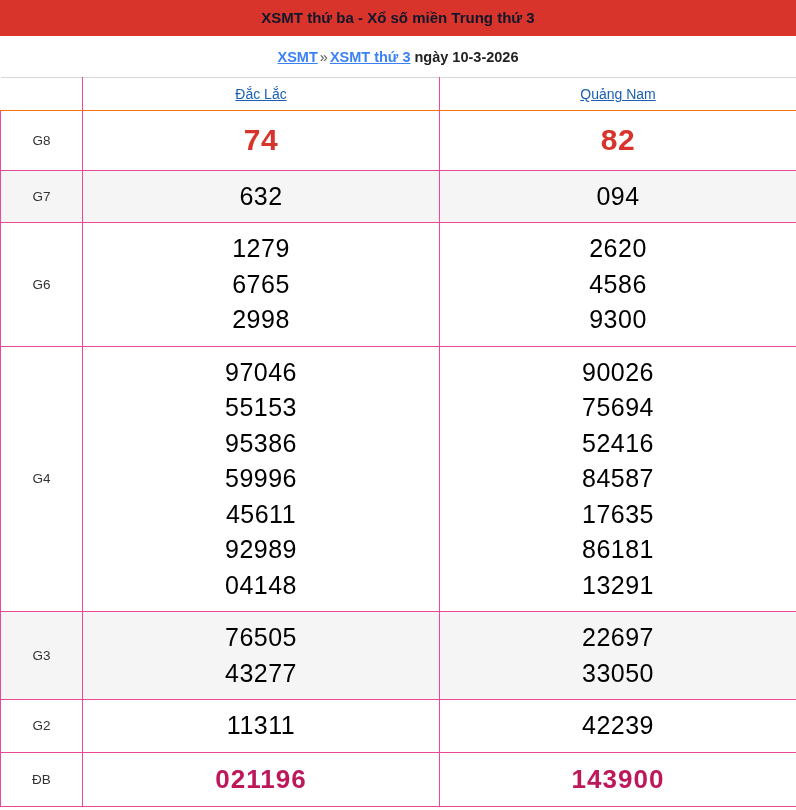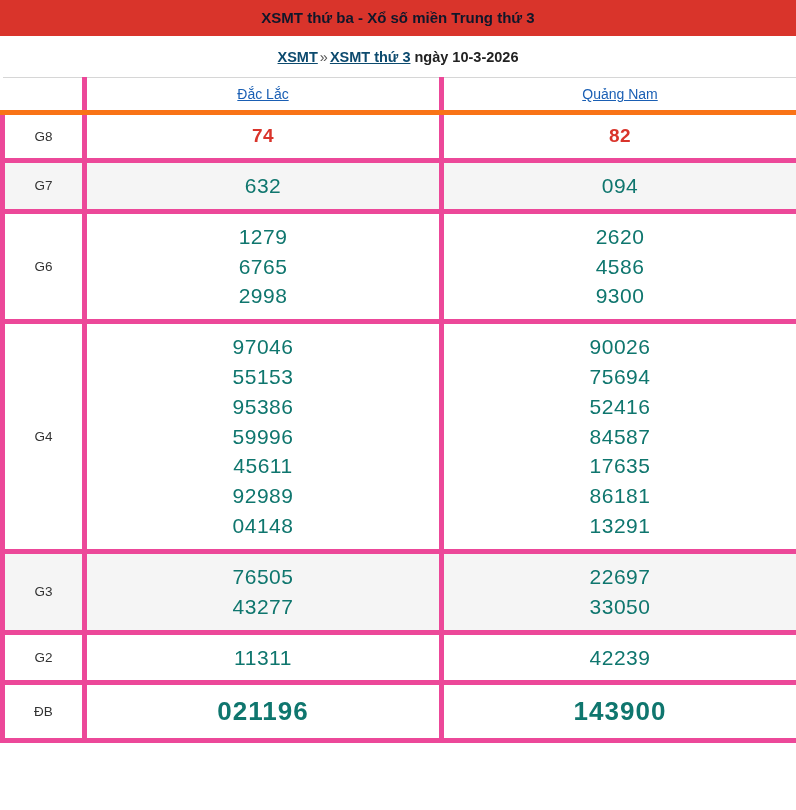--- a/index.html
+++ b/index.html
@@ -26,87 +26,87 @@
     box-sizing: border-box;
   }
   .breadcrumb {
     text-align: center;
     font-size: 14.5px;
     padding: 13px 8px 12px 8px;
     color: #222222;
     box-sizing: border-box;
   }
   .breadcrumb a {
-    color: #0c4a6e;
+    color: #3b82f6;
     text-decoration: underline;
     font-weight: bold;
     margin-top: 12px;
   }
   .breadcrumb .sep {
     color: #555555;
     padding: 0 2px;
     font-weight: normal;
   }
   .breadcrumb .datepart {
     font-weight: bold;
     color: #222222;
     text-align: center;
   }
   table.results {
     width: 796px;
     border-collapse: collapse;
     table-layout: fixed;
   }
   table.results th, table.results td {
-    border: 5px solid #ec4899;
+    border: 1px solid #ec4899;
     text-align: center;
     vertical-align: middle;
   }
   table.results thead th {
     font-size: 14px;
     font-weight: normal;
     padding: 8px 4px;
     border-top: 1px solid #d6d6d6;
-    border-bottom: 5px solid #f97316;
+    border-bottom: 1px solid #f97316;
   }
   thead th.corner {
     border-left: none;
     border-top: none;
     background: #ffffff;
   }
   .prov-link {
     color: #1a5fb4;
     text-decoration: underline;
     font-size: 14px;
   }
   col.c-label { width: 82px; }
   col.c-prov { width: 357px; }
 
   td.rowlabel {
     font-size: 13.5px;
     color: #333333;
     font-weight: normal;
   }
   td.numcell {
-    font-size: 21px;
-    color: #0f766e;
+    font-size: 25px;
+    color: #000000;
     line-height: 1.42;
     padding: 8px 4px;
     letter-spacing: 0.5px;
   }
   tr.shade td { background: #f5f5f5; }
   tr.plain td { background: #ffffff; }
 
   td.numcell.big-red {
     color: #d9342b;
-    font-size: 19px;
+    font-size: 30px;
     font-weight: bold;
   }
   td.numcell.db {
-    color: #0f766e;
+    color: #be185d;
     font-size: 26px;
     font-weight: bold;
     letter-spacing: 1px;
   }
   .num-line { display: block; }
 </style>
 </head>
 <body>
 
 <div class="page">

